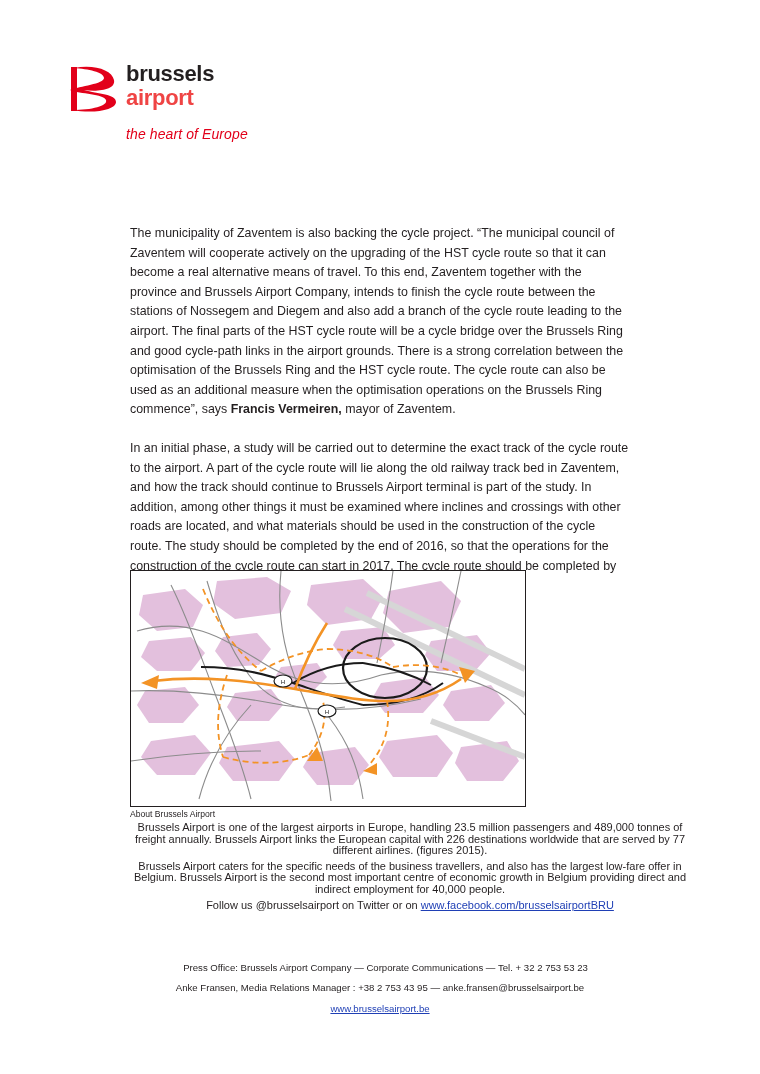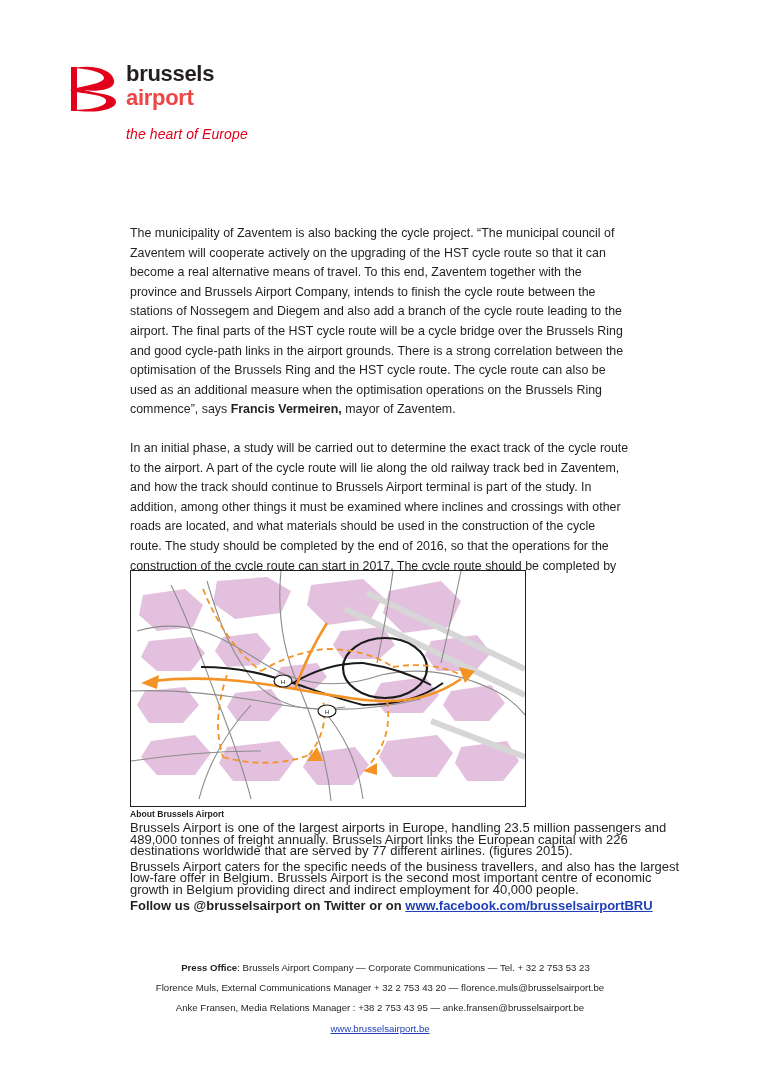--- a/index.html
+++ b/index.html
@@ -100,51 +100,52 @@
 
   
   .about {
     position: absolute;
     left: 130px;
     top: 808px;
     width: 560px;
   }
   .about-title {
     font-size: 8.6px;
-    font-weight: bold;
+    font-weight: normal;
     color: #231f20;
     margin: 0 0 2px 0;
     line-height: 12px;
   }
   .about-p {
-    font-size: 13px;
+    font-size: 11px;
     line-height: 11.6px;
     color: #231f20;
     margin: 0 0 4px 0;
-  }
-  .about-p.last { margin-bottom: 0; font-weight: bold; }
+    text-align: center;
+  }
+  .about-p.last { margin-bottom: 0; }
   .about-link {
     color: #1f3fb5;
     text-decoration: underline;
   }
 
   
   .footer {
     position: absolute;
     left: 0;
     top: 958px;
     width: 760px;
     text-align: center;
   }
   .footer-line {
     font-size: 9.6px;
     line-height: 20px;
     color: #231f20;
   }
-  .footer-line b { font-weight: bold; padding-left: 11px; }
+  .footer-line b { font-weight: normal; padding-left: 11px; }
   .footer-web {
     font-size: 9.6px;
     line-height: 18px;
     color: #1f3fb5;
   }
 </style>
 </head>
 <body>
 
 <div class="page">
@@ -256,18 +257,17 @@
 
   <div class="about">
     <p class="about-title">About Brussels Airport</p>
     <p class="about-p">Brussels Airport is one of the largest airports in Europe, handling 23.5 million passengers and 489,000 tonnes of freight annually. Brussels Airport links the European capital with 226 destinations worldwide that are served by 77 different airlines. (figures 2015).</p>
     <p class="about-p">Brussels Airport caters for the specific needs of the business travellers, and also has the largest low-fare offer in Belgium. Brussels Airport is the second most important centre of economic growth in Belgium providing direct and indirect employment for 40,000 people.</p>
     <p class="about-p last"><span>Follow us @brusselsairport on Twitter or on </span><a class="about-link" href="#">www.facebook.com/brusselsairportBRU</a></p>
   </div>
 
   <div class="footer">
     <div class="footer-line"><b>Press Office</b><span>: Brussels Airport Company — Corporate Communications — Tel. + 32 2 753 53 23</span></div>
-    <div class="footer-line">Florence Muls, External Communications Manager + 32 2 753 43 20 — florence.muls@brusselsairport.be</div>
     <div class="footer-line">Anke Fransen, Media Relations Manager : +38 2 753 43 95 — anke.fransen@brusselsairport.be</div>
     <div><a class="footer-web" href="#">www.brusselsairport.be</a></div>
   </div>
 
 </div>
 
 </body></html>

